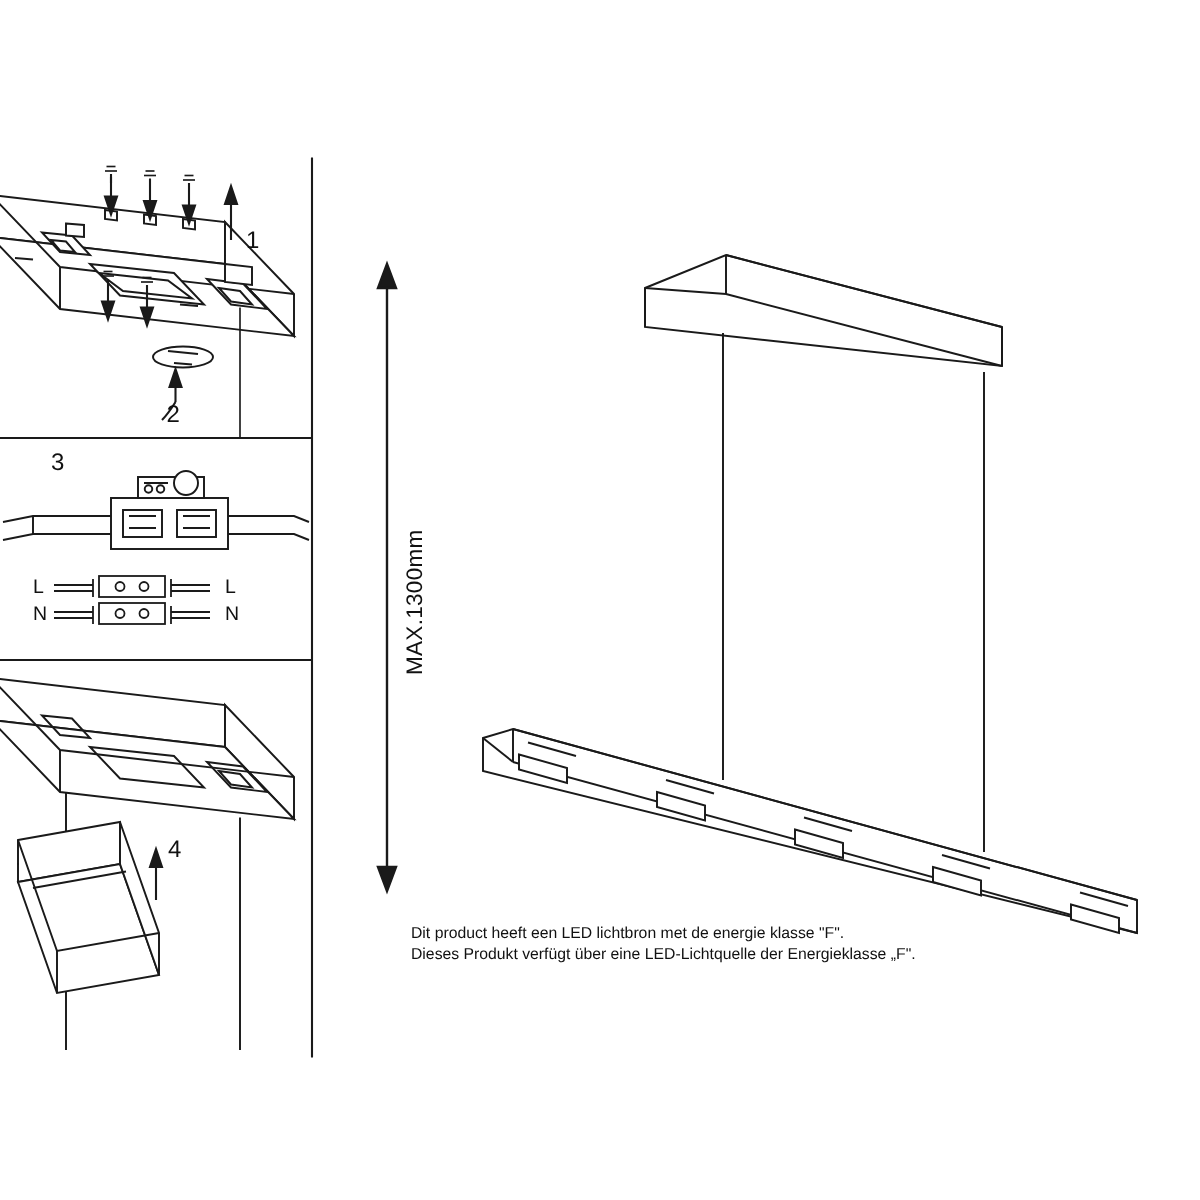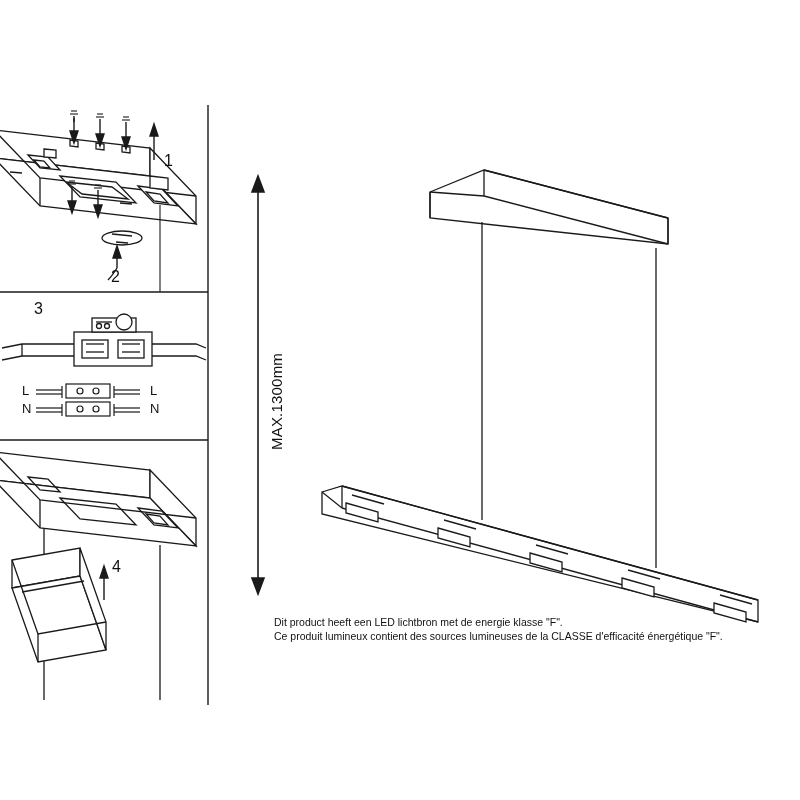--- a/index.html
+++ b/index.html
@@ -282,16 +282,16 @@
   <div class="txt term-label" style="left:22px; top:401px;">N</div>
   <div class="txt term-label" style="left:150px; top:383px;">L</div>
   <div class="txt term-label" style="left:150px; top:401px;">N</div>
 
   <div class="txt step-num" style="left:112px; top:558px;">4</div>
 
   <div class="txt dim-label" style="left:268px; top:450px;">MAX.1300mm</div>
 
   <div id="notes">
     <div class="note-line">Dit product heeft een LED lichtbron met de energie klasse "F".</div>
-    <div class="note-line">Ce produit lumineux contient des sources lumineuses de la CLASSE d'efficacité énergétique "F".</div>
+    <div class="note-line">Dieses Produkt verfügt über eine LED-Lichtquelle der Energieklasse „F".</div>
   </div>
 
 </div>
 
 </body></html>

